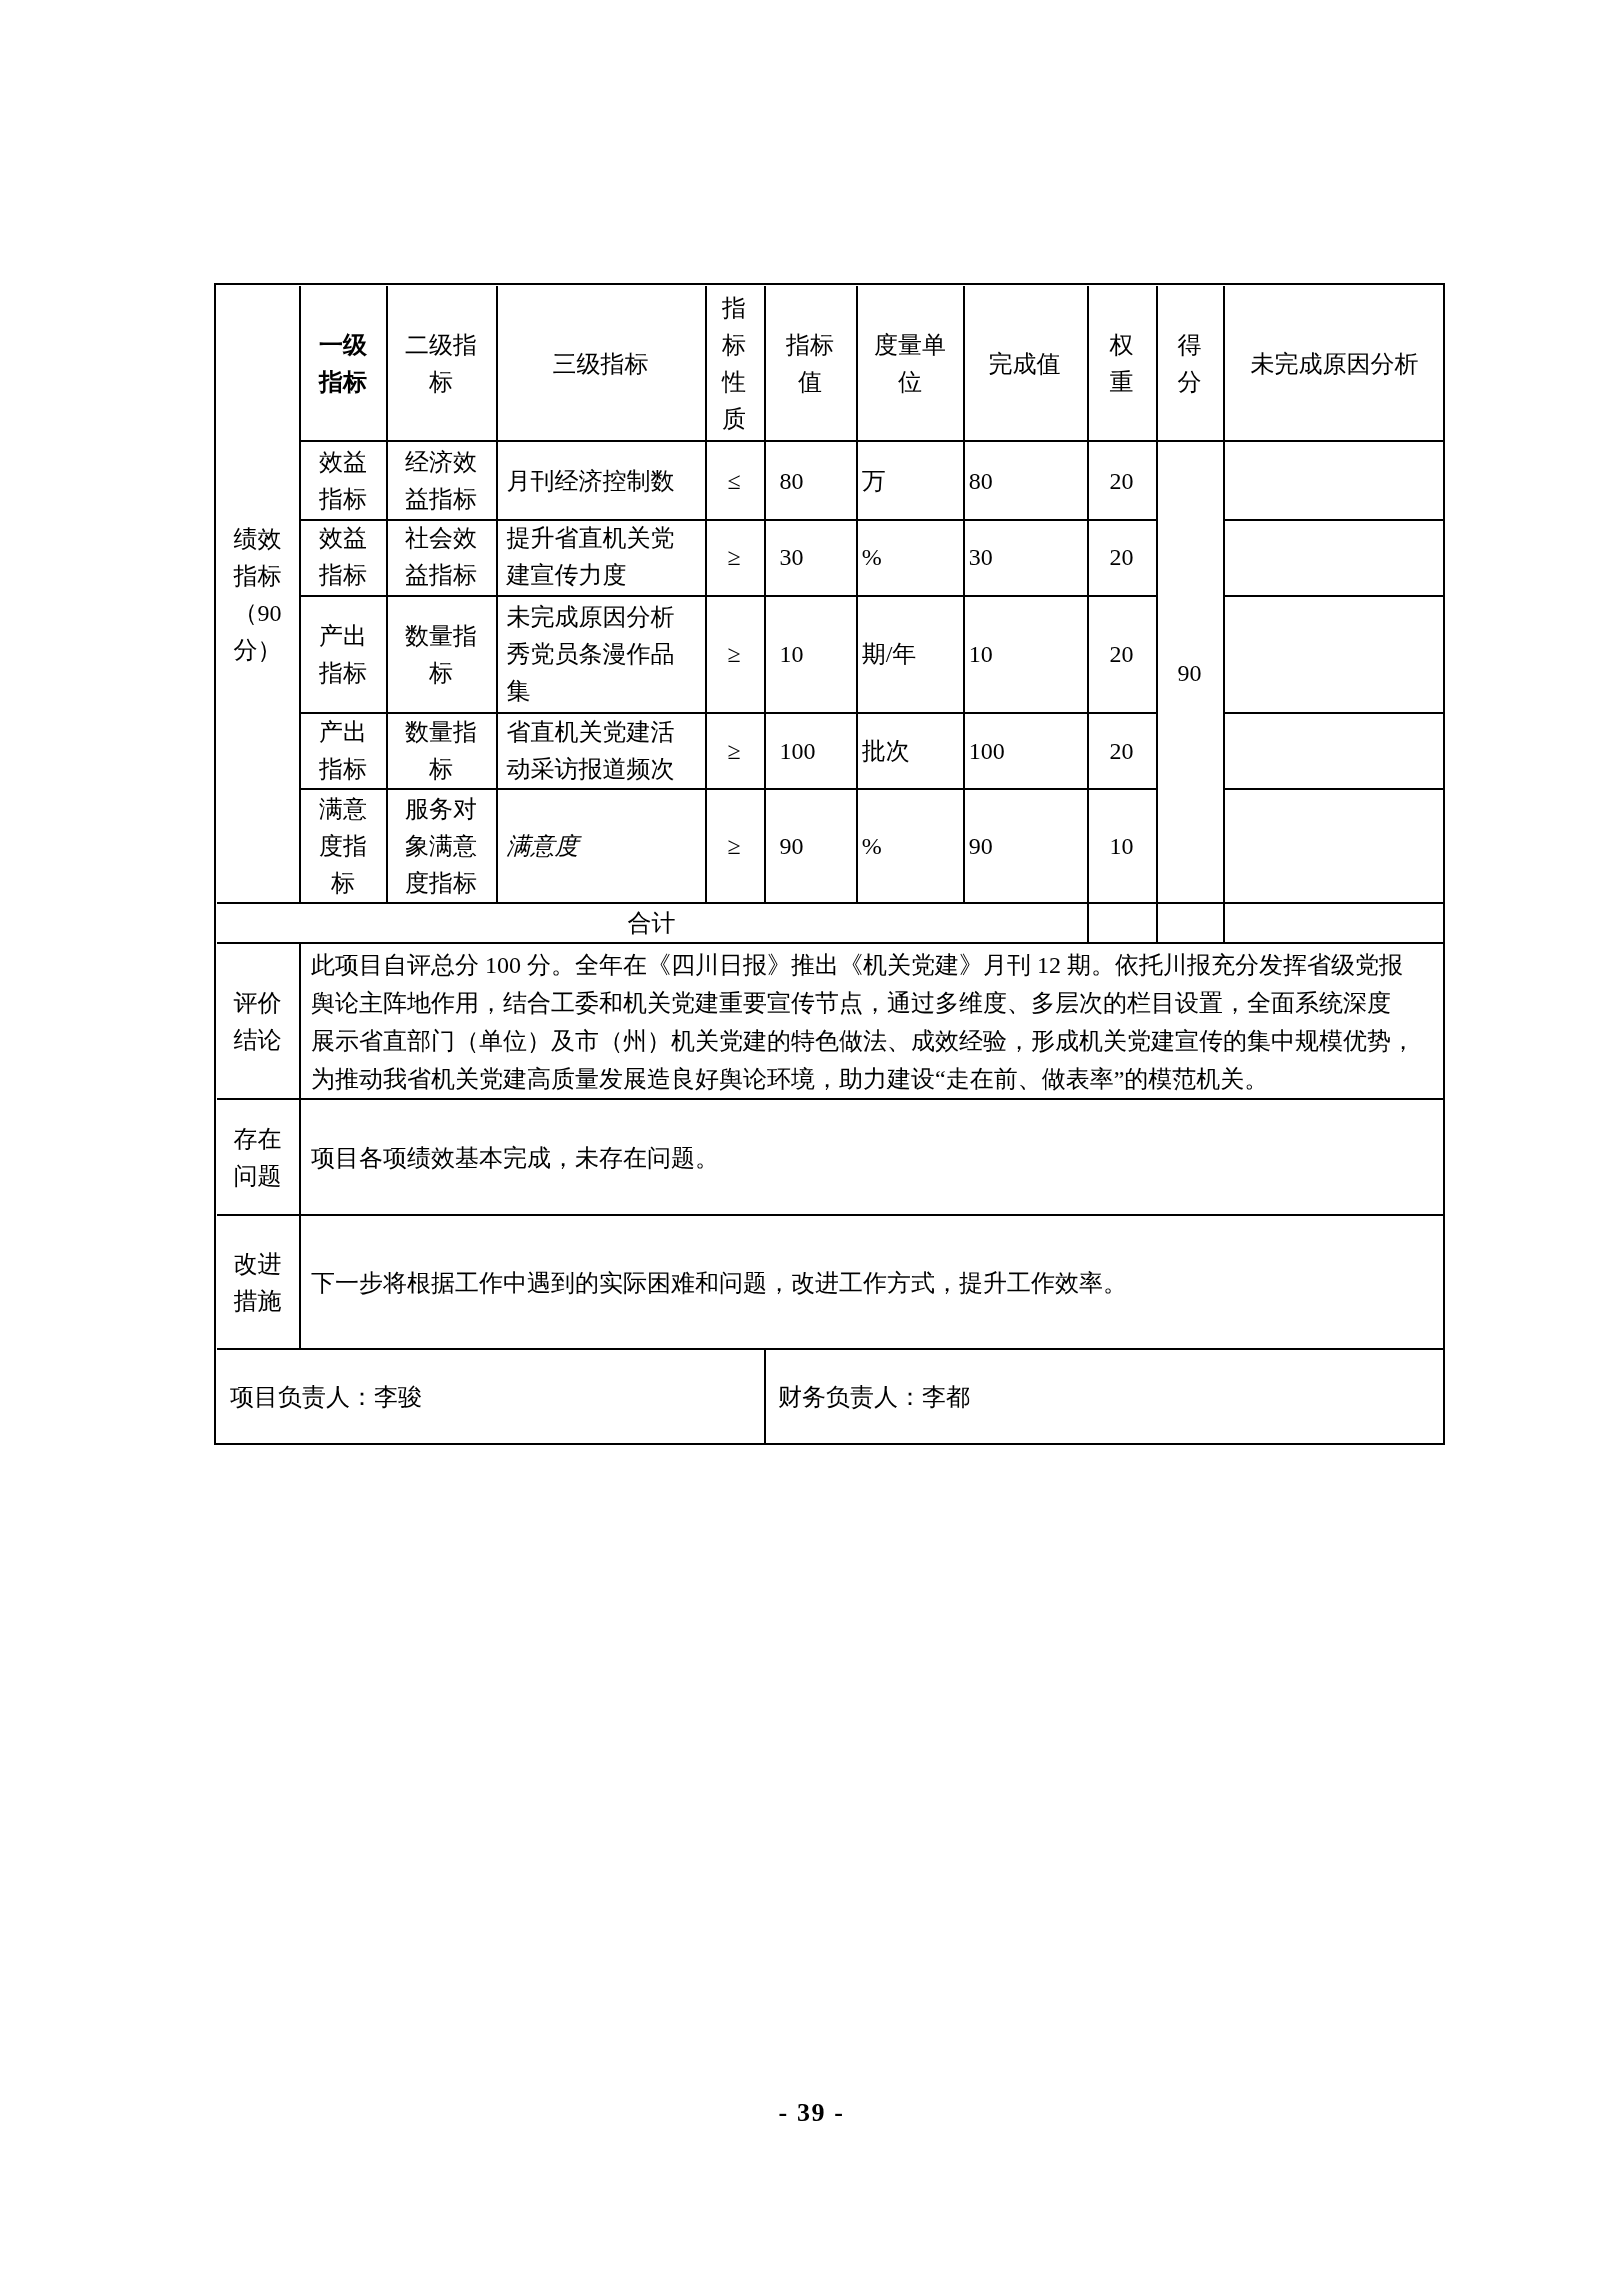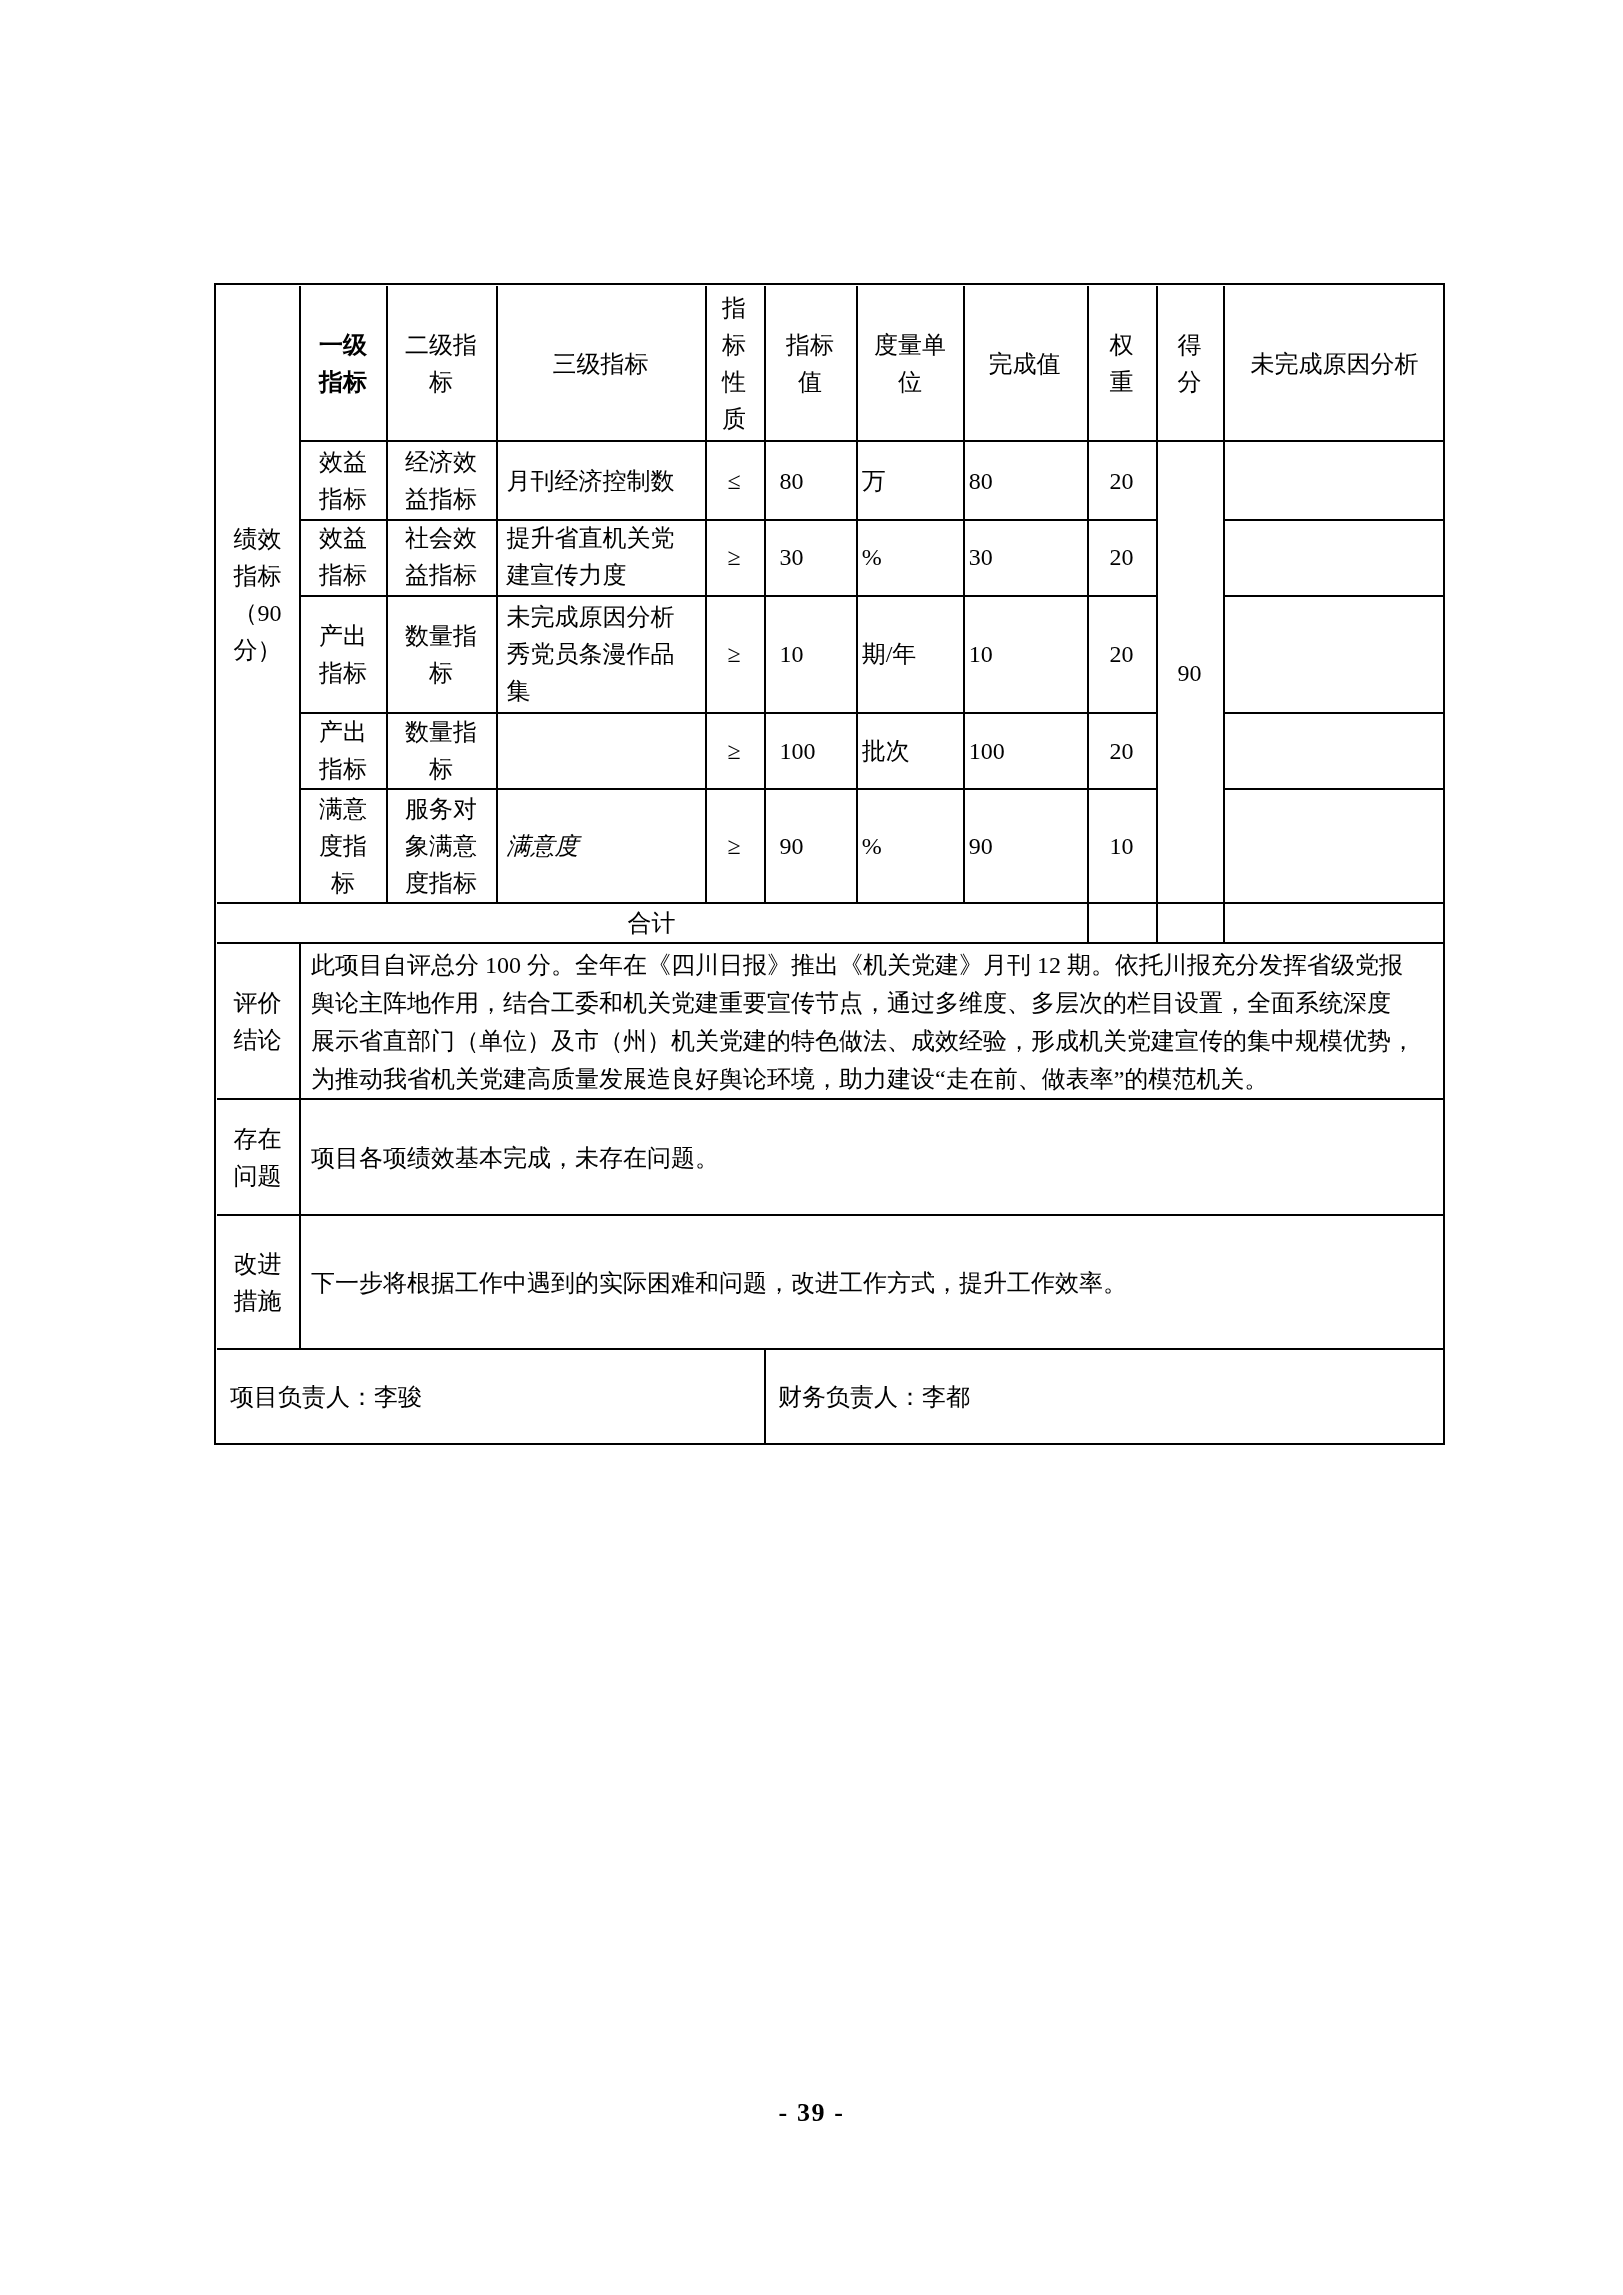--- a/index.html
+++ b/index.html
@@ -141,20 +141,22 @@
   <div class="cell" style="left:705px;top:596px;width:58px;height:117px;">≥</div>
   <div class="cell left pad19" style="left:764px;top:596px;width:92px;height:117px;">10</div>
   <div class="cell left pad7" style="left:856px;top:596px;width:108px;height:117px;">期/年</div>
   <div class="cell left pad7" style="left:963px;top:596px;width:123px;height:117px;">10</div>
   <div class="cell" style="left:1087px;top:596px;width:69px;height:117px;">20</div>
 
   <div class="cell" style="left:299px;top:713px;width:88px;height:76px;">产出
 指标</div>
   <div class="cell" style="left:386px;top:713px;width:110px;height:76px;">数量指
 标</div>
+  <div class="cell left pad13" style="left:496px;top:713px;width:209px;height:76px;">省直机关党建活
+动采访报道频次</div>
   <div class="cell" style="left:705px;top:713px;width:58px;height:76px;">≥</div>
   <div class="cell left pad19" style="left:764px;top:713px;width:92px;height:76px;">100</div>
   <div class="cell left pad7" style="left:856px;top:713px;width:108px;height:76px;">批次</div>
   <div class="cell left pad7" style="left:963px;top:713px;width:123px;height:76px;">100</div>
   <div class="cell" style="left:1087px;top:713px;width:69px;height:76px;">20</div>
 
   <div class="cell" style="left:299px;top:789px;width:88px;height:114px;">满意
 度指
 标</div>
   <div class="cell" style="left:386px;top:789px;width:110px;height:114px;">服务对

